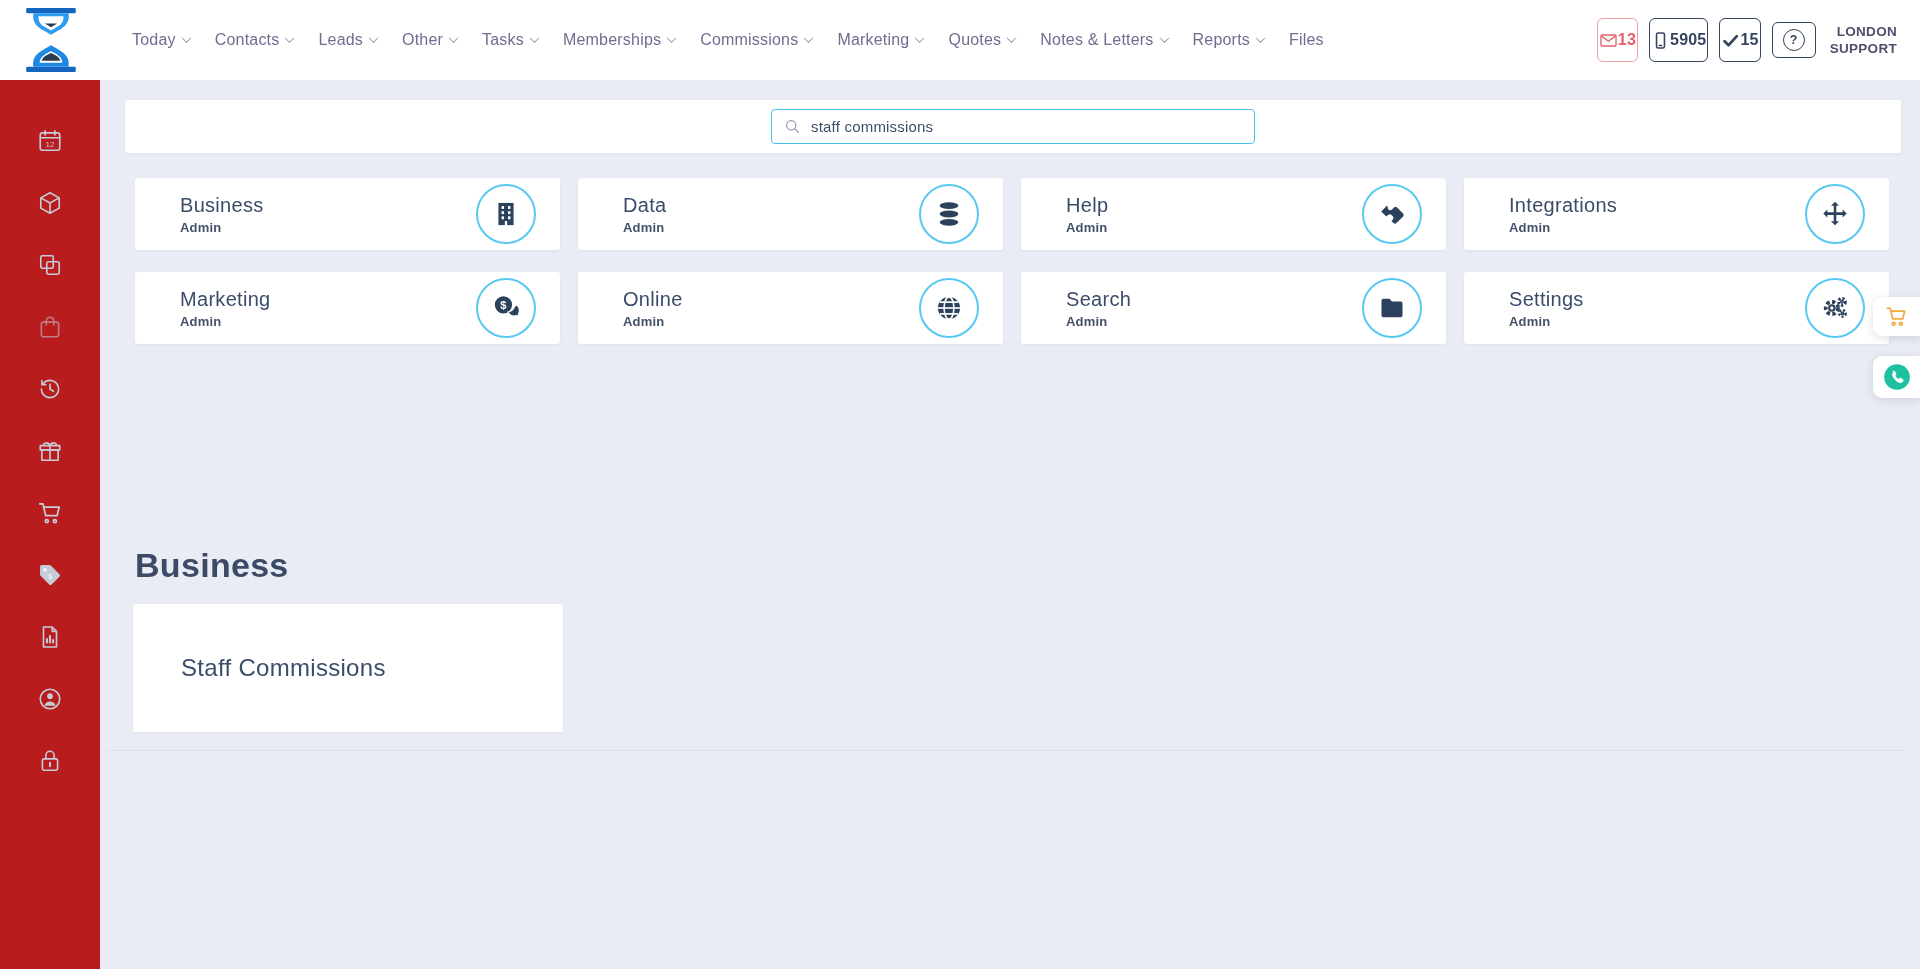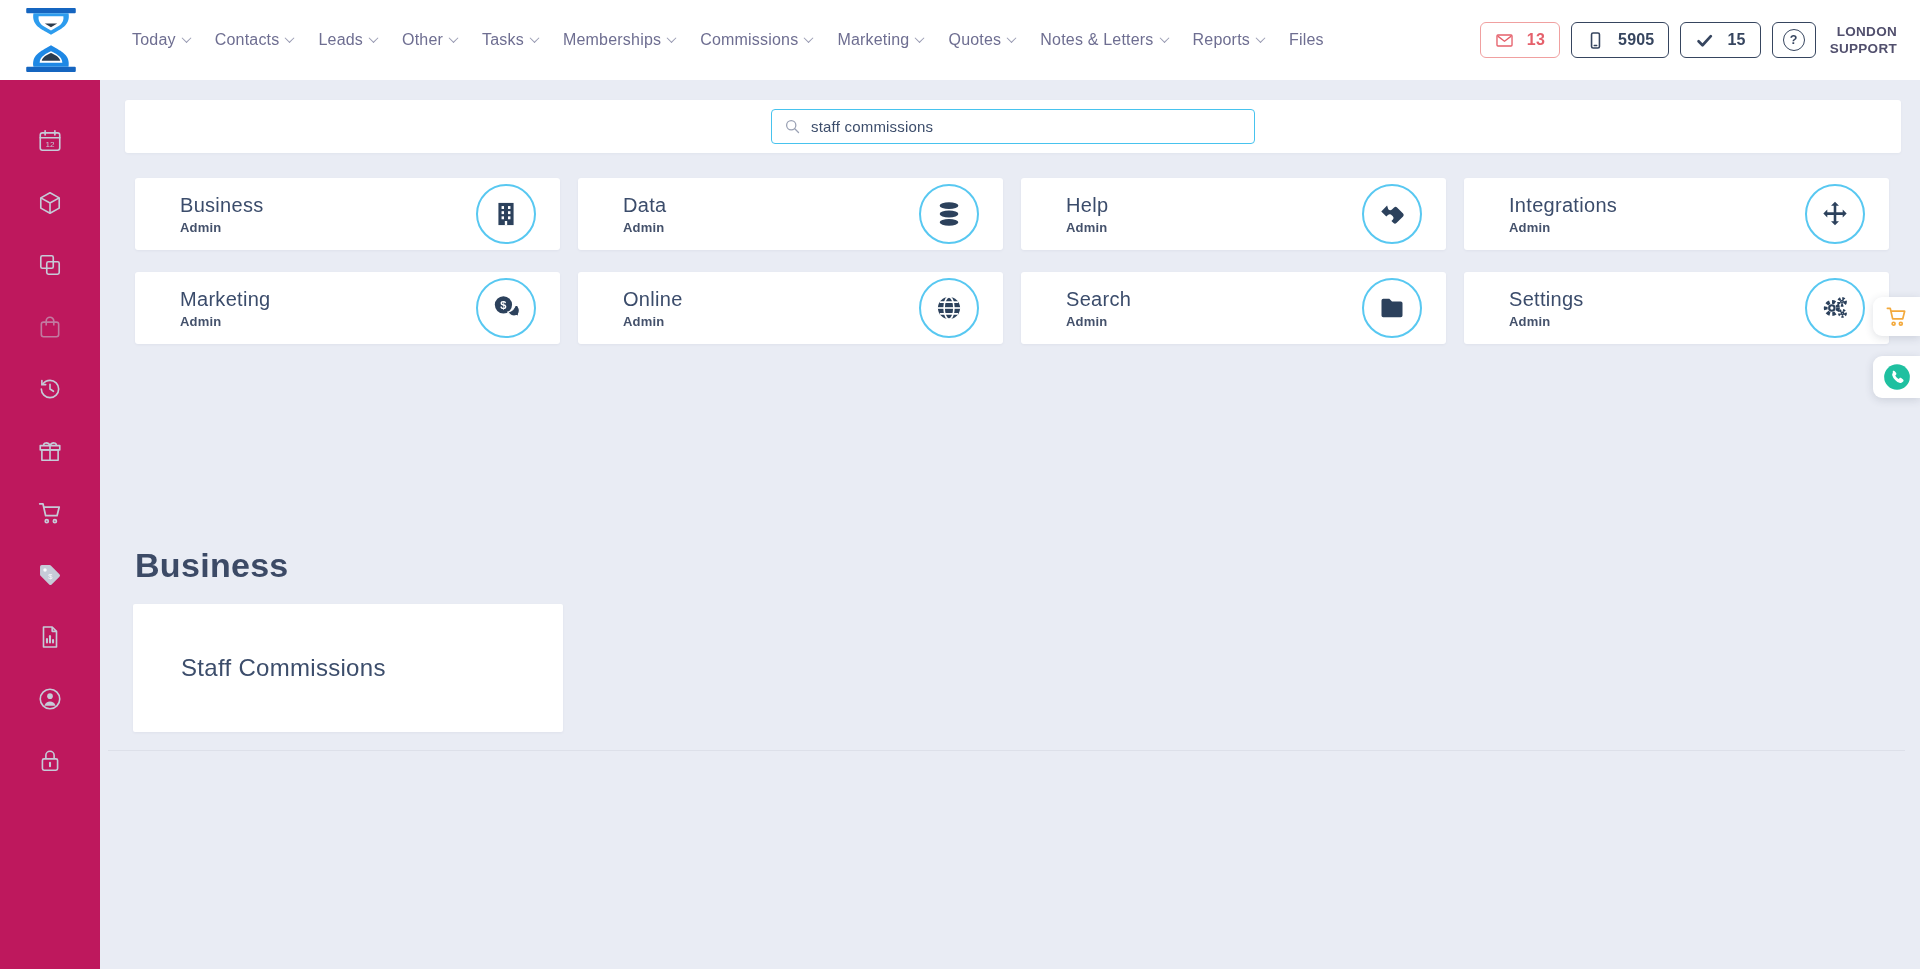--- a/index.html
+++ b/index.html
@@ -34,22 +34,22 @@
   .top-search input {
     flex:1; border:none; outline:none; padding:0 12px; font-size:15px;
     font-family:"Liberation Sans", sans-serif; color:#3c4d6b; min-width:0;
   }
   .top-search input::placeholder { color:#8d93a7; }
   .top-search .mag-btn {
     width:46px; border:none; border-left:1px solid #e2e4ec; background:#fff;
     display:flex; align-items:center; justify-content:center; color:#3e4e6b; cursor:pointer;
   }
   .badge {
-    height:36px; border:1.6px solid #36455f; border-radius:6px; background:#fff;
-    display:flex; align-items:center; gap:13px; padding:0 14px; cursor:pointer;
+    height:44px; border:1.6px solid #36455f; border-radius:6px; background:#fff;
+    display:flex; align-items:center; gap:0; padding:0 1px; cursor:pointer;
     color:#36455f; font-family:"Liberation Sans", sans-serif;
   }
   .badge-count { font-size:16px; font-weight:600; letter-spacing:.2px; }
   .badge.style-danger { border-color:#f0a0a0; color:#e5606b; }
   .badge-ic svg { width:19px; height:19px; }
   .help-btn {
     width:44px; height:36px; border:1.6px solid #36455f; border-radius:6px; background:#fff;
     display:flex; align-items:center; justify-content:center; cursor:pointer;
   }
   .help-q {
@@ -58,21 +58,21 @@
     font-size:12.5px; font-weight:700; color:#36455f;
   }
   .user-name {
     text-align:right; font-size:13.5px; font-weight:700; color:#514f6d;
     line-height:17px; letter-spacing:.3px; margin:0 3px;
   }
 
   
   .sidebar {
     position:absolute; top:80px; left:0; width:100px; bottom:0;
-    background:#be185d; z-index:20; padding-top:30px;
+    background:#b91c1c; z-index:20; padding-top:30px;
   }
   .side-item {
     width:100px; height:62px; display:flex; align-items:center; justify-content:center;
     color:#c6cbd8; cursor:pointer;
   }
   .side-ic svg { width:26px; height:26px; }
 
   
   .toolbar {
     position:absolute; left:125px; top:100px; width:1776px; height:53px;

